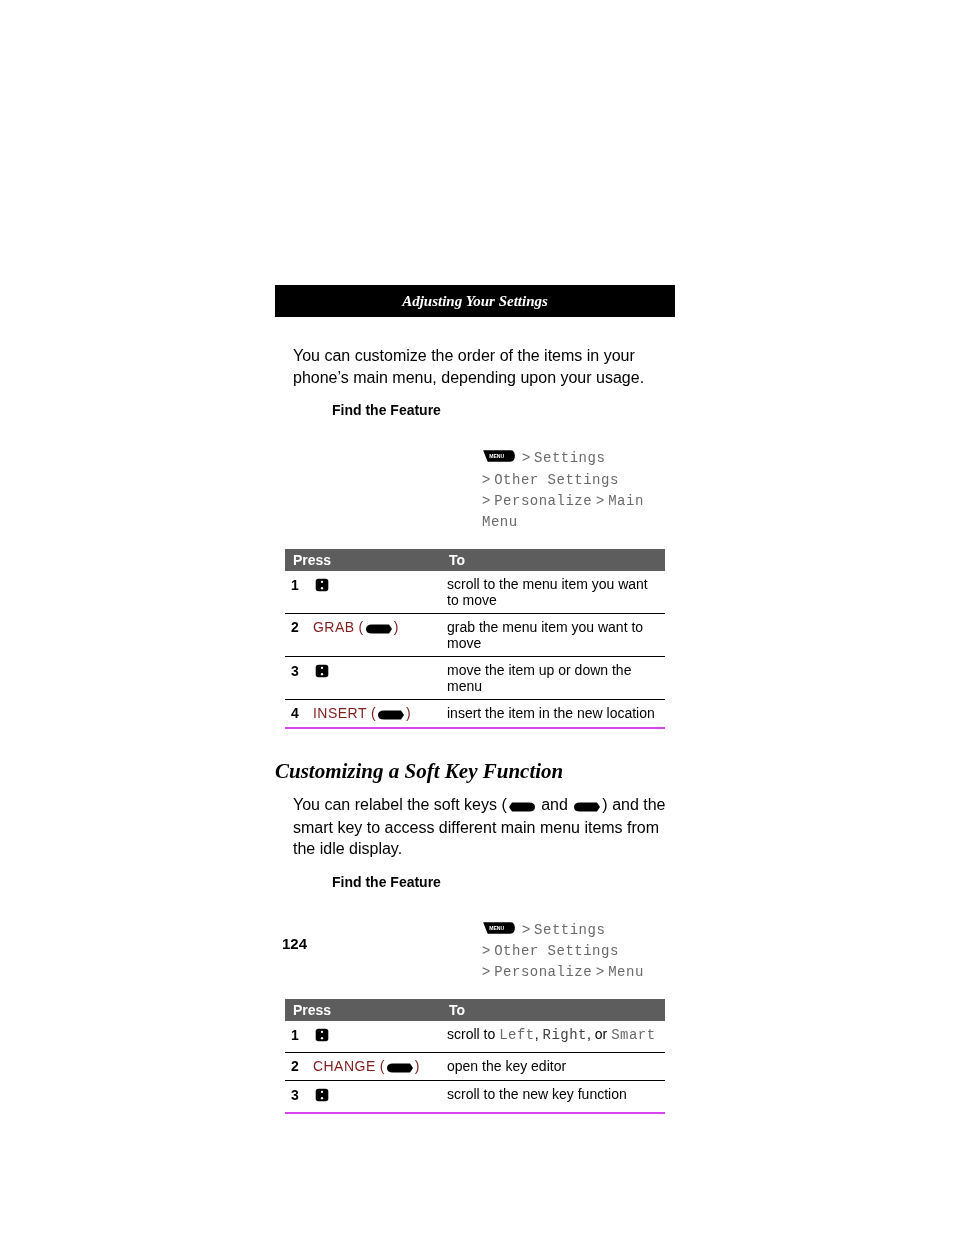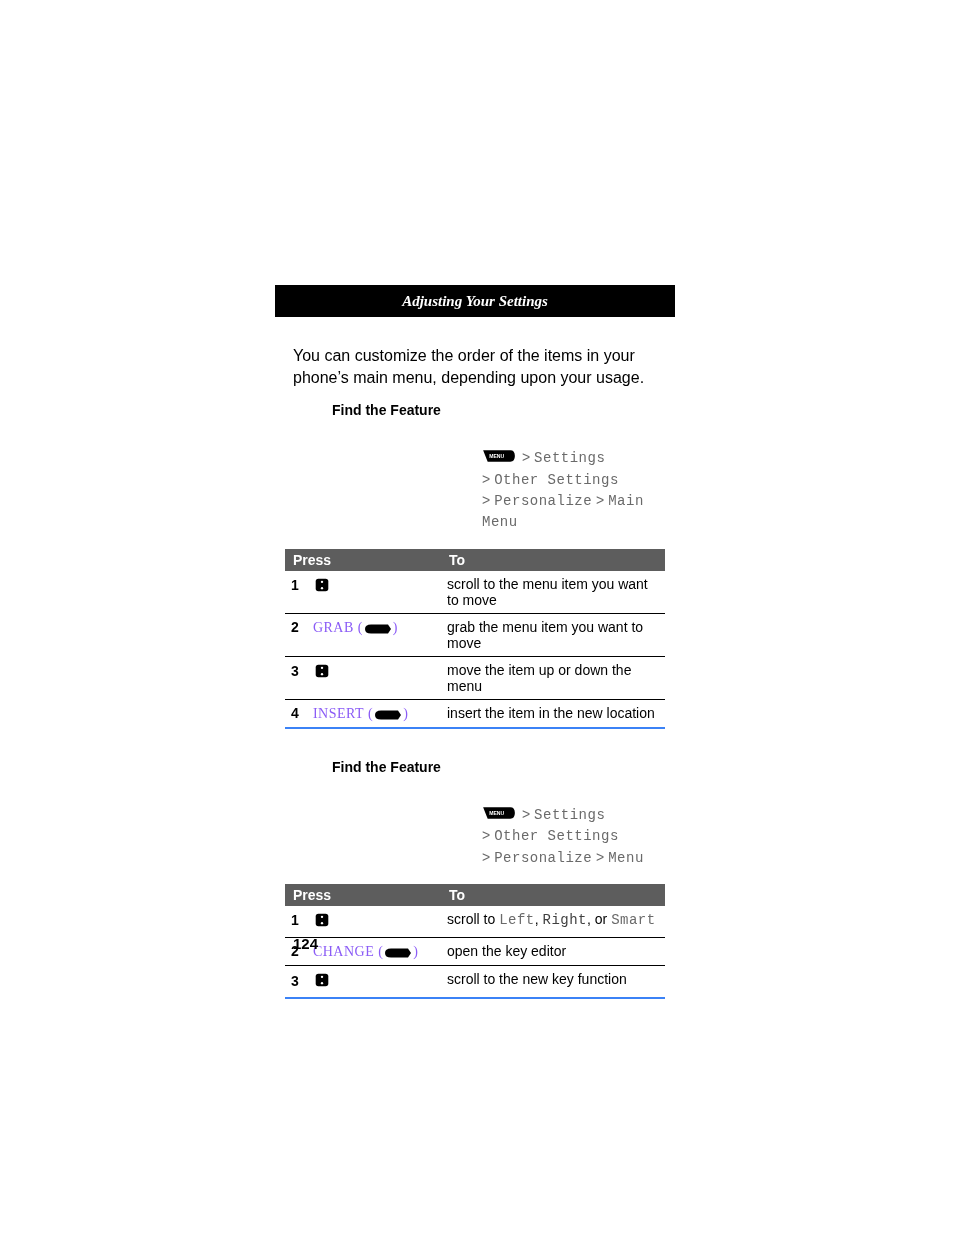--- a/index.html
+++ b/index.html
@@ -13,26 +13,26 @@
   .feature-label{font-weight:bold;font-size:14px;width:150px;flex:none;margin-left:39px;}
   .feature-path{font-size:14px;line-height:1.45;color:#6a6a6a;margin-top:45px;}
   .menu-badge{display:inline-block;vertical-align:middle;margin-right:2px;}
   .menu-badge svg{width:34px;height:14px;}
   .gt{padding-right:4px;}
   .mono{font-family:'Courier New',Courier,monospace;letter-spacing:0.5px;}
   
   table.steps{border-collapse:collapse;width:380px;margin-left:10px;margin-bottom:30px;}
   table.steps thead th{background:#5d5d5d;color:#fff;font-weight:bold;font-size:14px;text-align:left;padding:3px 8px;}
   table.steps td{font-size:14px;vertical-align:top;padding:5px 6px;border-bottom:1.2px solid #000;}
-  table.steps tbody tr:last-child td{border-bottom:2px solid #3b82f6;}
+  table.steps tbody tr:last-child td{border-bottom:2px solid #d946ef;}
   table.steps thead th:first-child{width:140px;}
   .step-num{font-weight:bold;display:inline-block;width:18px;}
-  .softkey-label{font-family:Liberation Serif, serif;color:#8b5cf6;letter-spacing:0.5px;}
+  .softkey-label{font-family:Liberation Sans, sans-serif;color:#7f1d1d;letter-spacing:0.5px;}
   .icon{display:inline-block;vertical-align:middle;}
-  .page-num{position:absolute;left:293px;top:935px;font-weight:bold;font-size:15px;}
+  .page-num{position:absolute;left:282px;top:935px;font-weight:bold;font-size:15px;}
   .inline-key{display:inline-block;vertical-align:middle;}
   .inline-key svg{width:30px;height:14px;vertical-align:middle;}
 </style>
 </head>
 <body>
 
 <div class="page">
   <div class="content">
 
     <div class="chapter-bar">
@@ -108,21 +108,29 @@
             <span class="softkey-label">INSERT</span>
             <span class="softkey-label"> (</span><span class="inline-key"><svg viewBox="0 0 60 26">
                   <path d="M4 13 Q4 4 16 4 L50 4 L56 13 L50 22 L16 22 Q4 22 4 13 Z" fill="#000"></path>
                 </svg></span><span class="softkey-label">)</span>
           </td>
           <td>insert the item in the new location</td>
         </tr>
       </tbody>
     </table>
 
+    <h2 class="section-title">Customizing a Soft Key Function</h2>
 
+    <p class="body-text">
+      <span>You can relabel the soft keys (</span><span class="inline-key"><svg viewBox="0 0 60 26">
+            <path d="M56 13 Q56 4 44 4 L10 4 L4 13 L10 22 L44 22 Q56 22 56 13 Z" fill="#000"></path>
+          </svg></span><span> and </span><span class="inline-key"><svg viewBox="0 0 60 26">
+            <path d="M4 13 Q4 4 16 4 L50 4 L56 13 L50 22 L16 22 Q4 22 4 13 Z" fill="#000"></path>
+          </svg></span><span>) and the smart key to access different main menu items from the idle display.</span>
+    </p>
 
     <div class="feature-block">
       <div class="feature-label">Find the Feature</div>
       <div class="feature-path">
         <span class="menu-badge">
           <svg viewBox="0 0 60 24">
               <path d="M2 2 L50 2 Q58 2 58 12 Q58 22 50 22 L10 22 Z" fill="#000"></path>
               <text x="26" y="15" font-size="9" fill="#fff" text-anchor="middle" font-family="Arial" font-weight="bold">MENU</text>
             </svg>
         </span>

